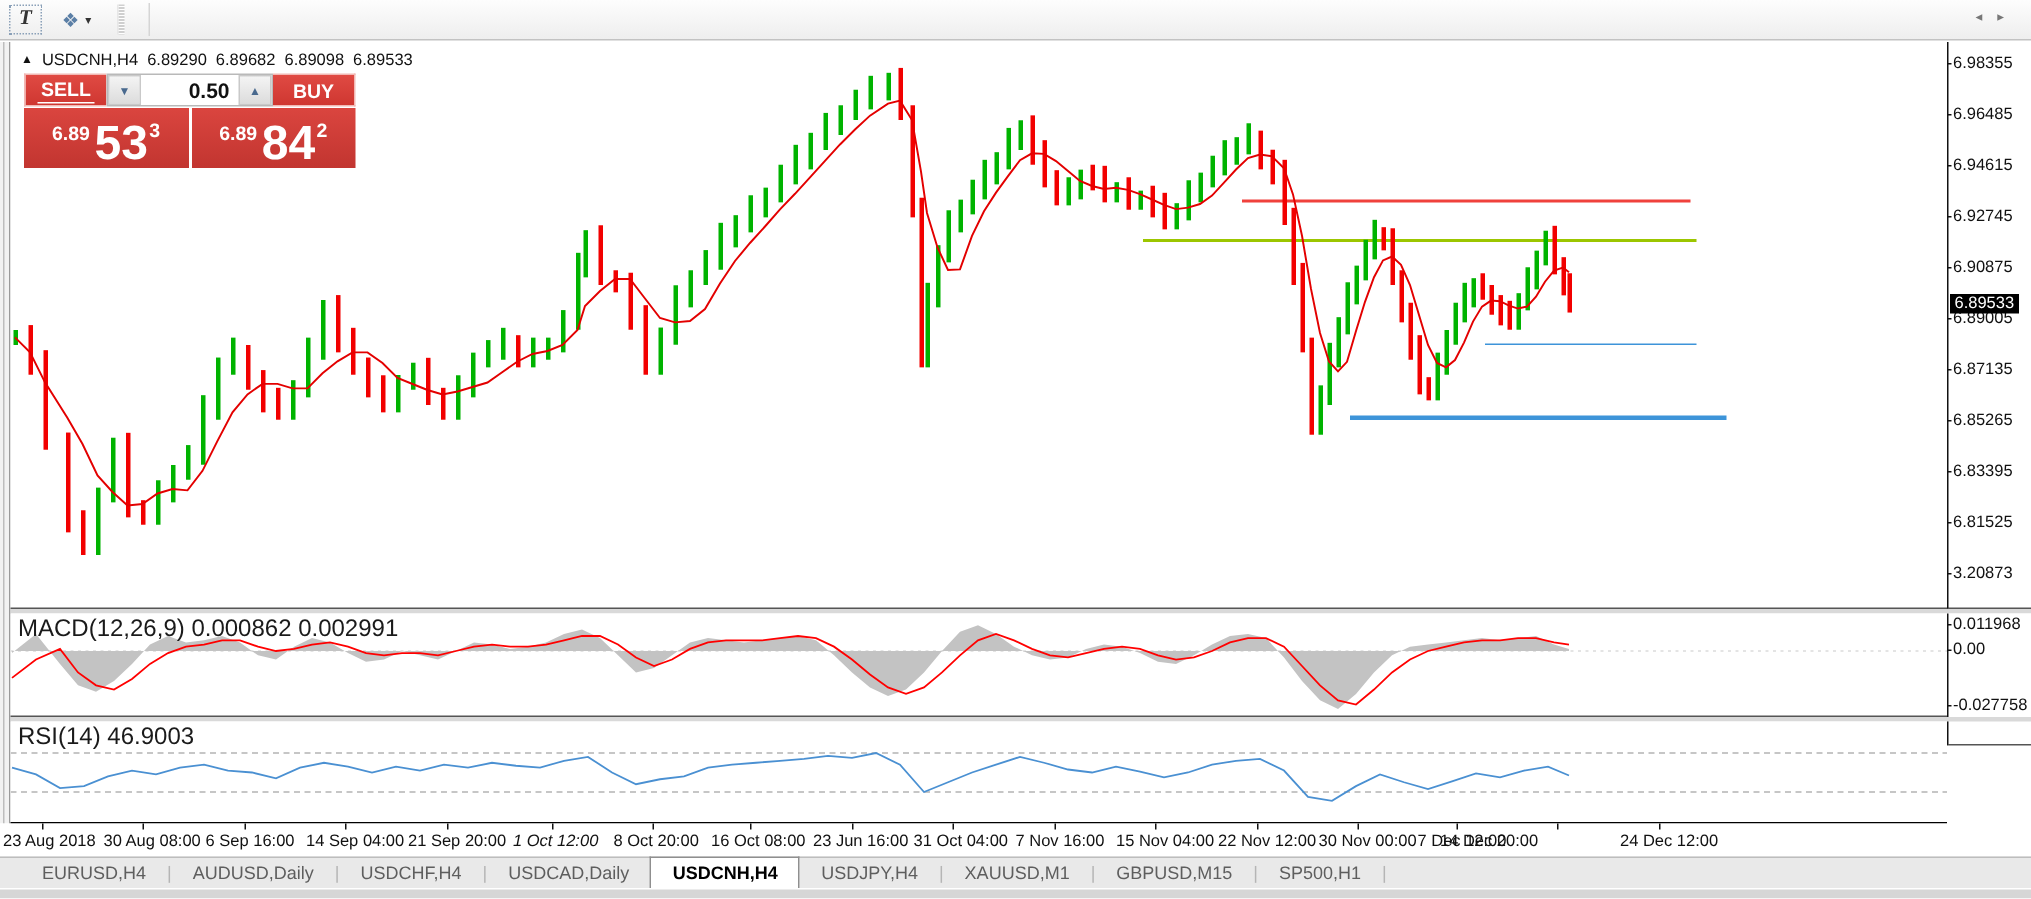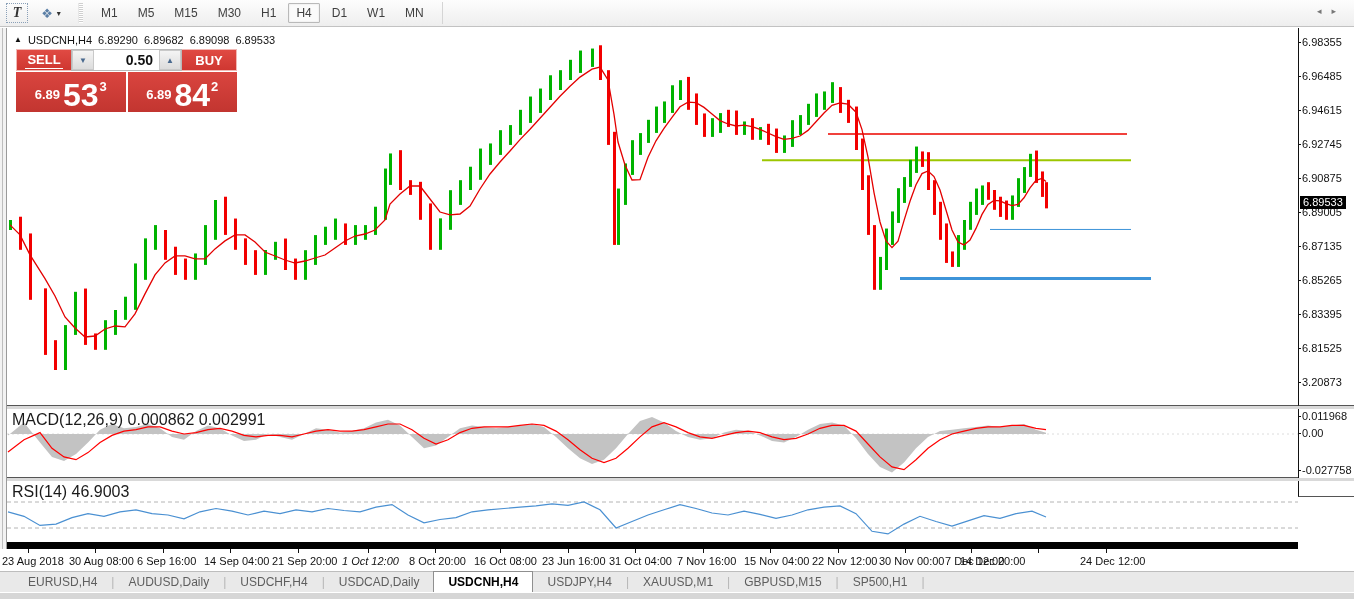--- a/index.html
+++ b/index.html
@@ -24,21 +24,21 @@
 
   
   #left-strip { position:absolute; left:0; top:28px; width:7px; height:521px; background:#f2f2f2;
     border-right:1px solid #9a9a9a; }
   #left-strip::before { content:""; position:absolute; left:2px; top:0; width:1px; height:100%; background:#bdbdbd; }
 
   
   .plot { position:absolute; left:7px; width:1291px; background:#fff; overflow:hidden; }
   #main-plot { top:28px; height:378px; border-bottom:1px solid #555; }
   #macd-plot { top:409px; height:69px; border-bottom:1px solid #555; }
-  #rsi-plot  { top:481px; height:68px; border-bottom:7px solid #000000; }
+  #rsi-plot  { top:481px; height:68px; border-bottom:1px solid #000000; }
   .splitter { position:absolute; left:7px; width:1347px; height:3px; background:#d9d9d9; }
   #split1 { top:406px; } #split2 { top:478px; }
 
   .axis-strip { position:absolute; left:1298px; width:56px; background:#fff; border-left:1px solid #111; }
   #axis-main { top:28px; height:378px; border-bottom:1px solid #555;}
   #axis-macd { top:409px; height:88px; border-bottom:1px solid #555;}
   #axis-rsi  { top:481px; height:68px; border-bottom:1px solid #555;}
   .axis-label { position:absolute; left:3px; font-size:11px; color:#111; white-space:nowrap; }
   .axis-label::before { content:""; position:absolute; left:-4px; top:6px; width:3px; height:1px; background:#111; }
   .price-tag { position:absolute; left:1px; background:#000; color:#fff; font-size:11px; padding:0 3px 1px 3px; z-index:3; }
@@ -56,21 +56,21 @@
      display:flex; align-items:center; justify-content:center; border:1px solid #f2b8b4; }
   .btn-sell { border-right:none; } .btn-buy { border-left:none; }
   .btn-sell span { border-bottom:1px solid #fff; padding:0 2px 1px 2px; }
   .vol-box { flex:1; display:flex; border:1px solid #b9b9b9; background:#fff; }
   .stepper { width:22px; background:linear-gradient(#f4f4f4,#dcdcdc); color:#49698e; font-size:8px;
      display:flex; align-items:center; justify-content:center; border:1px solid #c9c9c9; }
   .vol-value { flex:1; display:flex; align-items:center; justify-content:flex-end; padding-right:6px;
      font-size:14px; color:#111; background:#fff; }
   #trade .row2 { display:flex; height:40px; margin-top:1px; gap:2px; }
   .quote { flex:1; background:linear-gradient(#da453f,#c23530); color:#fff; display:flex; align-items:flex-end; justify-content:center; padding-bottom:4px; }
-  .quote .small { font-size:13px; margin-right:3px; margin-bottom:6px; }
+  .quote .small { font-size:13px; margin-right:3px; margin-bottom:12px; }
   .quote .big { font-size:32px; line-height:26px; }
   .quote .sup { font-size:13px; margin-bottom:14px; margin-left:1px; }
 
   
   #date-axis { position:absolute; left:0; top:549px; width:1354px; height:22px; background:#fff; }
   .date-label { position:absolute; top:6px; font-size:11px; color:#111; white-space:nowrap; }
   .date-tick { position:absolute; top:0; width:1px; height:4px; background:#111; }
 
   
   #tabbar { position:absolute; left:0; top:571px; width:1354px; height:21px; background:#e9e9e9;
@@ -92,31 +92,20 @@
 
 <div id="app">
 
   <div id="toolbar">
     <div class="tool-btn texttool">T</div>
     <div class="tool-btn arrows">
       <span>❖</span>
       <span class="caret">▾</span>
     </div>
     <div class="grip"></div>
-    <div id="tf-buttons" style="display:flex;">
-        <div class="tf-btn">M1</div>
-        <div class="tf-btn">M5</div>
-        <div class="tf-btn">M15</div>
-        <div class="tf-btn">M30</div>
-        <div class="tf-btn">H1</div>
-        <div class="tf-btn active">H4</div>
-        <div class="tf-btn">D1</div>
-        <div class="tf-btn">W1</div>
-        <div class="tf-btn">MN</div>
-      </div>
     <div class="toolbar-endsep"></div>
   </div>
 
   <div id="left-strip"></div>
 
   <div id="main-plot" class="plot">
     <div id="ohlc">
       <span class="tri">▲</span>
       <span>USDCNH,H4</span>
       <span>6.89290</span>

